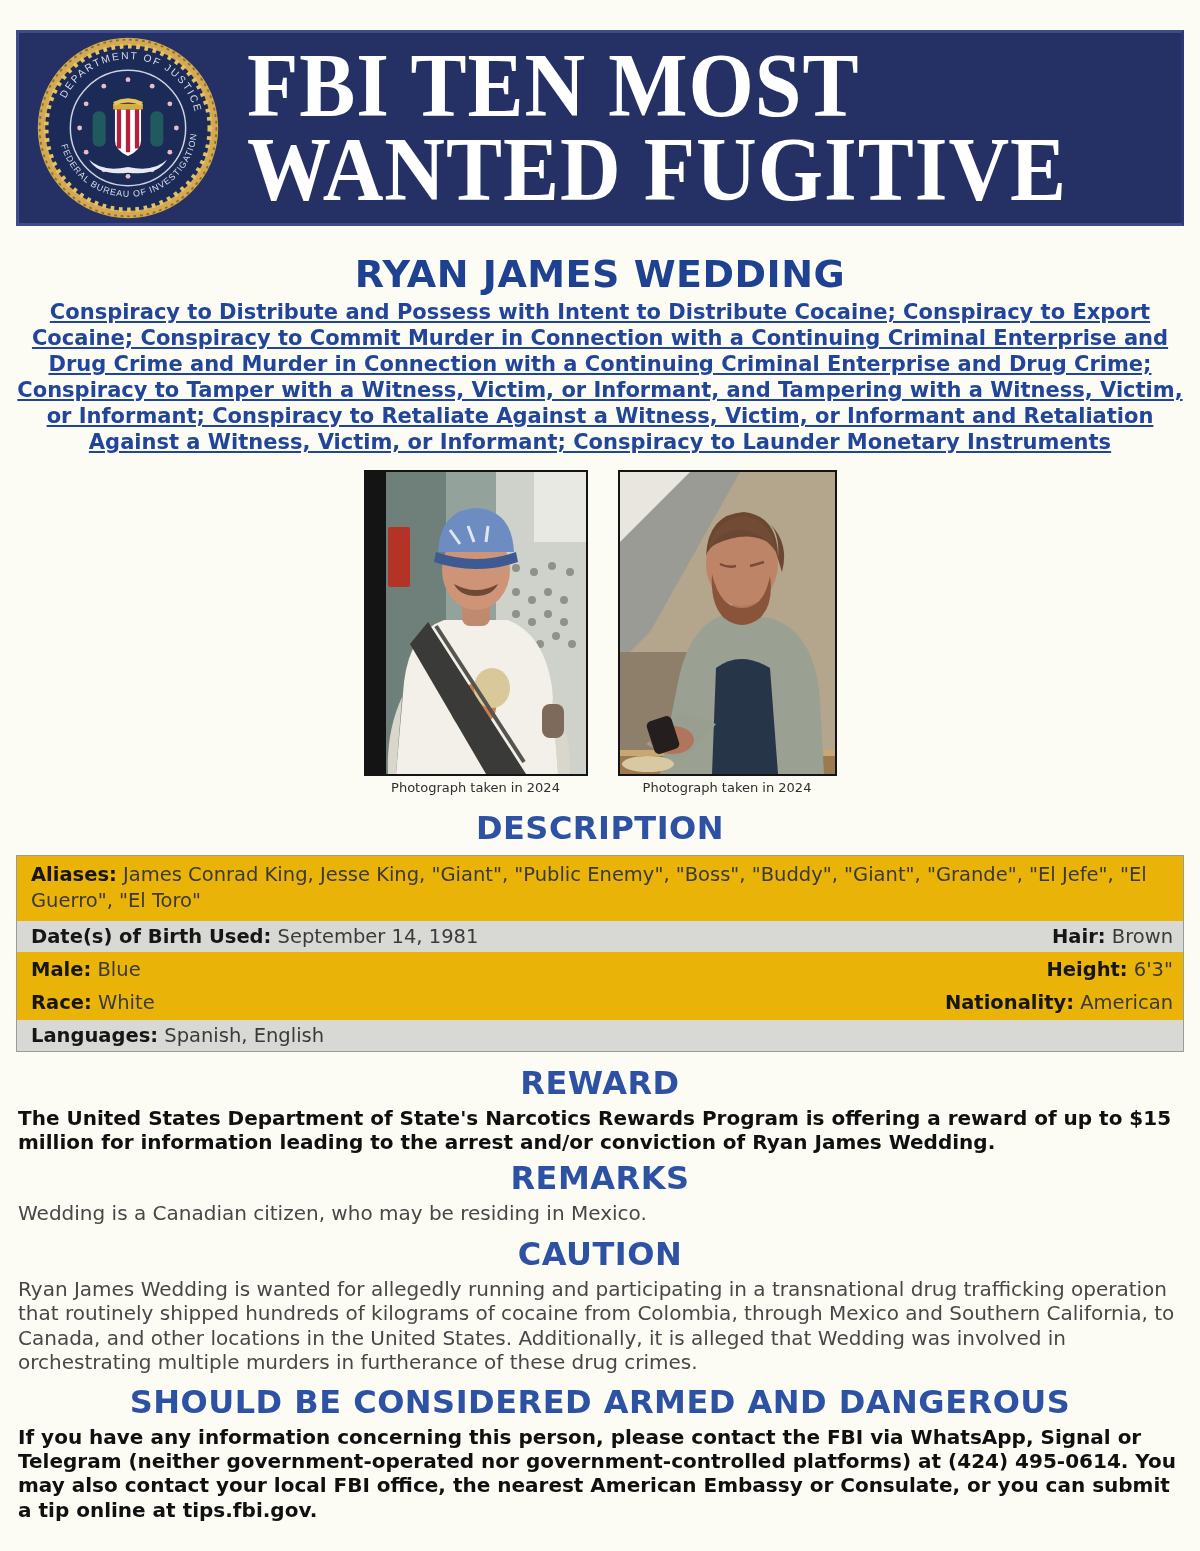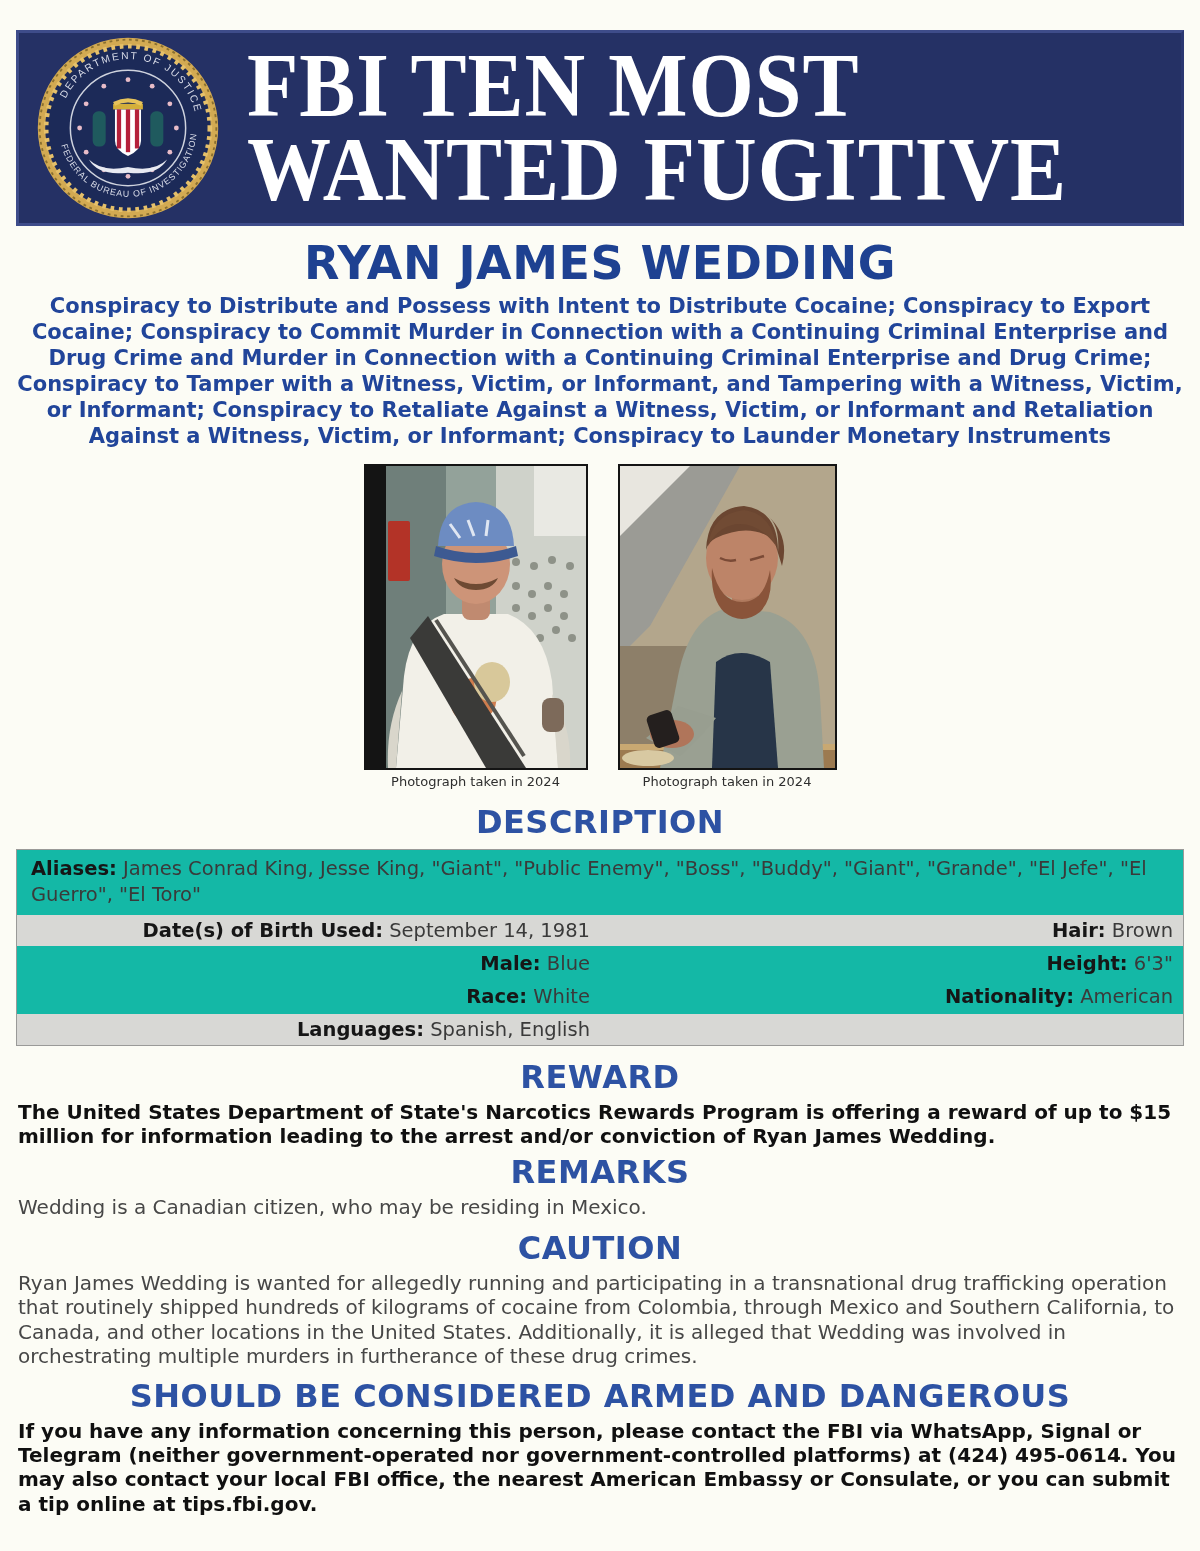--- a/index.html
+++ b/index.html
@@ -30,35 +30,36 @@
     font-size: 84px;
     line-height: 0.93;
     letter-spacing: 1px;
     margin-left: 26px;
     white-space: nowrap;
     transform: scaleY(1.08);
   }
 
   
   .fugitive-name {
-    margin-top: 10px;
+    margin-top: 26px;
     text-align: center;
-    font-size: 46px;
+    font-size: 38px;
     font-weight: bold;
     letter-spacing: 0.5px;
     color: #1e4191;
   }
   .charges {
     width: 1166px;
     margin: 3px auto 0 auto;
     text-align: center;
     font-size: 21px;
     font-weight: bold;
     line-height: 1.24;
     color: #21459a;
+    text-decoration: underline;
   }
 
   
   .photos {
     margin-top: 15px;
     display: flex;
     justify-content: center;
     align-items: flex-start;
     gap: 30px;
   }
@@ -83,28 +84,28 @@
   .h-remarks    { margin-top: 4px; }
   .h-caution    { margin-top: 10px; }
   .h-armed      { margin-top: 8px; }
 
   
   .desc-table {
     margin: 8px 16px 0 16px;
     border: 1px solid #9a9a98;
     font-size: 19.5px;
     color: #2b2b2b;
-    background: #14b8a6;
+    background: #eab308;
   }
   .desc-row { display: flex; padding: 4px 0; min-height: 30px; align-items: center; }
   .desc-row.gray { background: #d8d8d5; }
   .desc-row.white { background: transparent; }
   .desc-row + .desc-row { margin-top: 2px; }
   .desc-cell-full { padding: 2px 14px; line-height: 1.3; }
-  .desc-cell-left  { width: 50%; padding: 0 10px 0 14px; text-align: right; }
+  .desc-cell-left  { width: 50%; padding: 0 10px 0 14px; }
   .desc-cell-right { width: 50%; padding: 0 10px 0 4px; text-align: right; }
   .lbl { font-weight: bold; color: #161616; }
   .val { color: #3a3a3a; }
 
   
   .para {
     margin: 4px 18px 0 18px;
     font-size: 20px;
     line-height: 1.22;
   }

